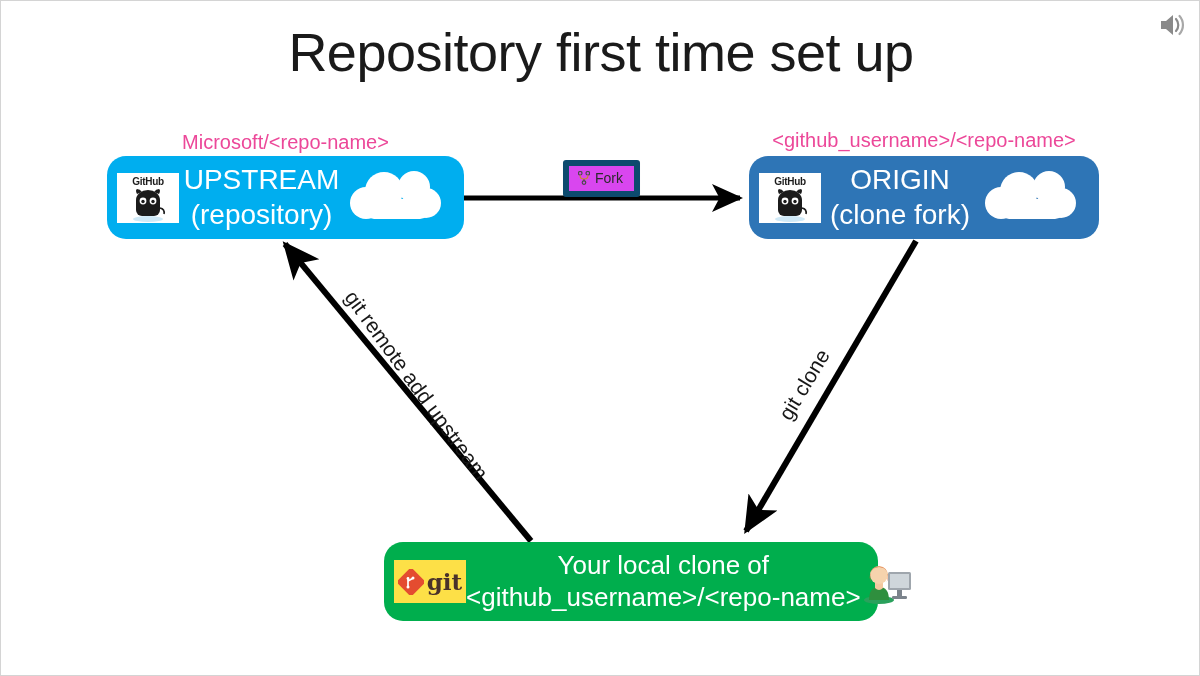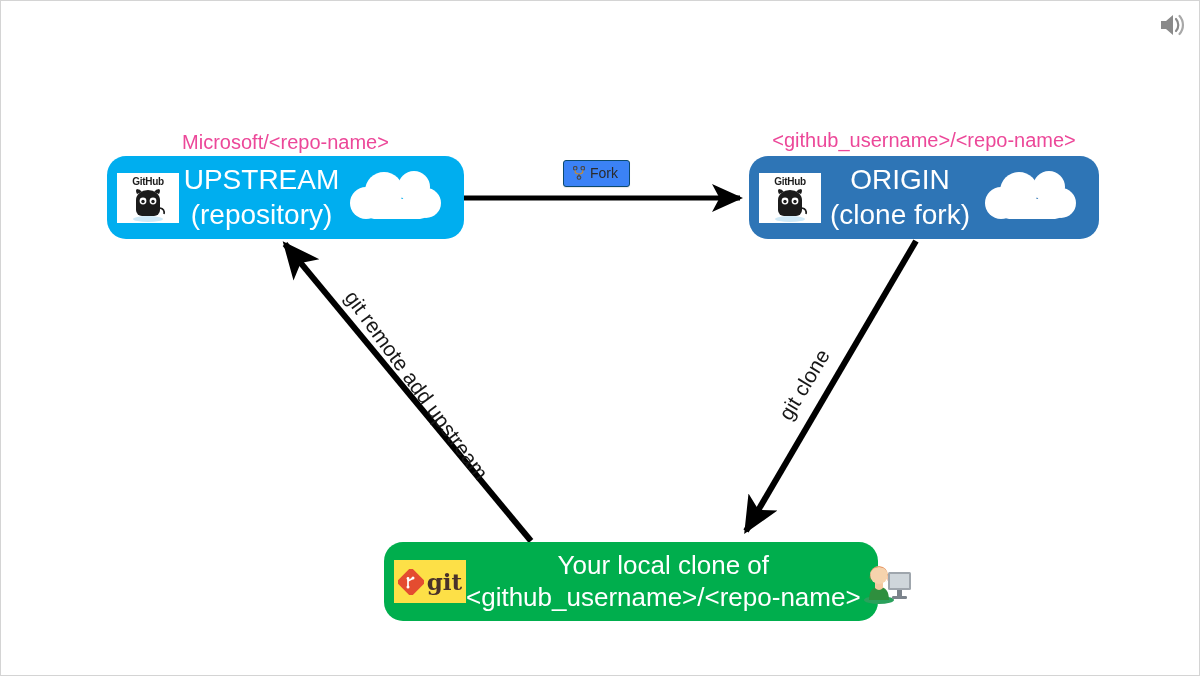--- a/index.html
+++ b/index.html
@@ -166,22 +166,22 @@
     flex: none;
     margin-right: 12px;
   }
 
   
   #fork-button {
     position: absolute;
     left: 562px;
     top: 159px;
     padding: 4px 11px 5px 9px;
-    background: #3b82f6;
-    border: 1px solid #0c4a6e;
+    background: #d946ef;
+    border: 6px solid #0c4a6e;
     border-radius: 3px;
     font-size: 14px;
     color: #2b2b2b;
     display: flex;
     align-items: center;
     gap: 5px;
     box-shadow: 0 1px 1px rgba(0,0,0,0.10);
     white-space: nowrap;
   }
 
@@ -220,20 +220,21 @@
 <div id="slide">
 
   <div id="speaker-icon">
     <svg width="34" height="32" viewBox="0 0 34 32">
       <path d="M6 12 h5 l7 -6 v20 l-7 -6 h-5 z" fill="#8a8a8a"></path>
       <path d="M21 10 a9 9 0 0 1 0 12" stroke="#8a8a8a" stroke-width="2.2" fill="none" stroke-linecap="round"></path>
       <path d="M24.5 7 a13.5 13.5 0 0 1 0 18" stroke="#a8a8a8" stroke-width="2.2" fill="none" stroke-linecap="round"></path>
     </svg>
   </div>
 
+  <div id="title">Repository first time set up</div>
 
   <svg id="arrows" viewBox="0 0 1200 676">
     <defs>
       <marker id="ah" markerWidth="7" markerHeight="7" refX="5.6" refY="3" orient="auto" markerUnits="strokeWidth">
         <path d="M0,0.2 L6.2,3 L0,5.8 L1.5,3 z" fill="#000000"></path>
       </marker>
     </defs>
 
     <line x1="463" y1="197" x2="739" y2="197" stroke="#000000" stroke-width="5" marker-end="url(#ah)"></line>
 

